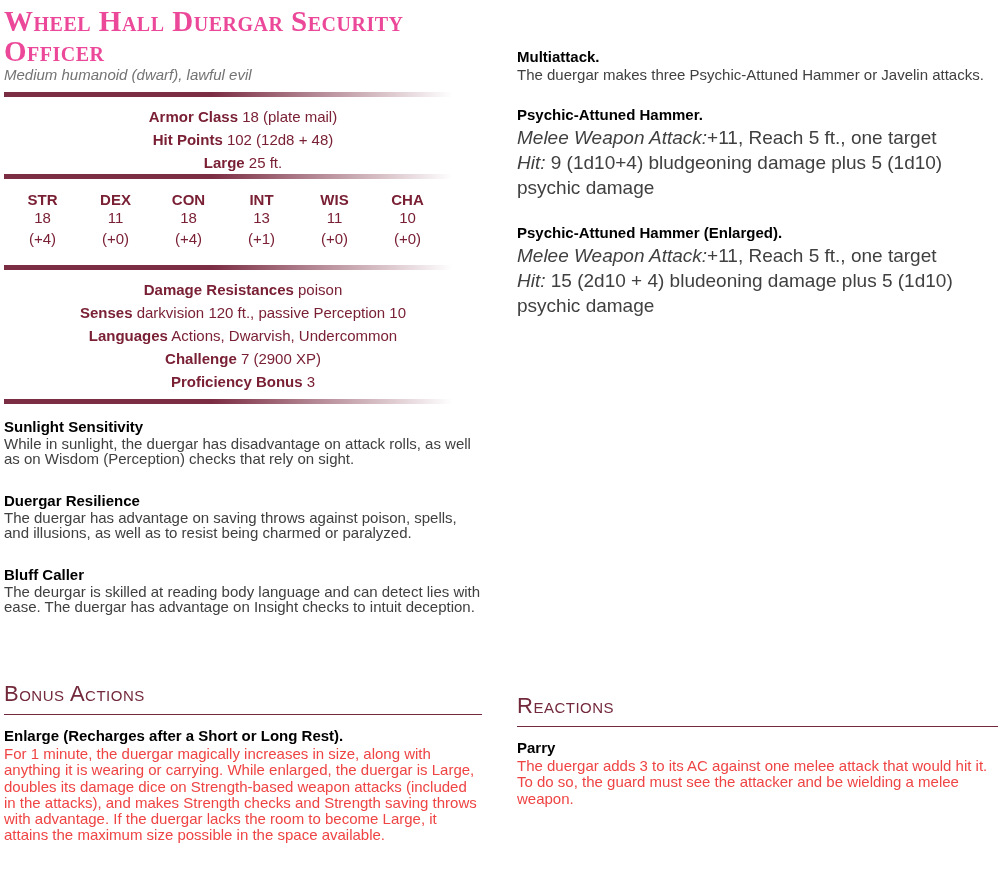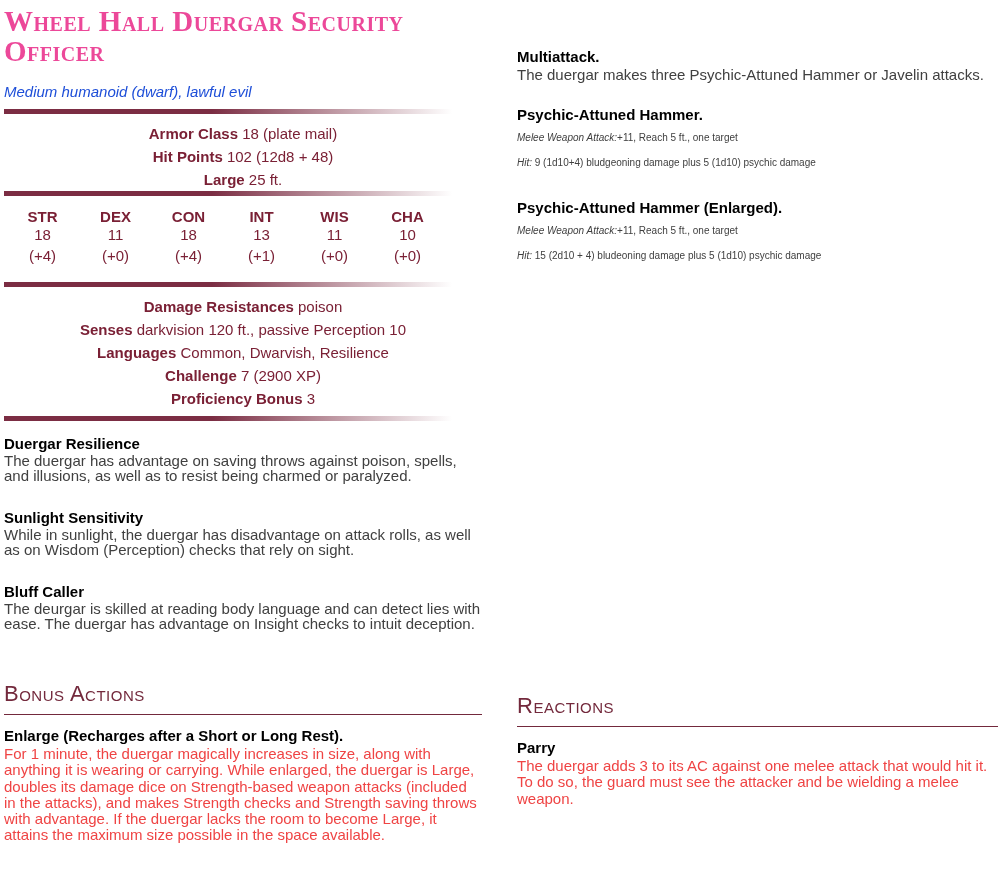--- a/index.html
+++ b/index.html
@@ -12,21 +12,21 @@
   .left-bottom{left:4px;top:678px;width:478px;}
   .right-bottom{left:517px;top:690px;width:481px;}
 
   h1.title{
     font-family:"Liberation Serif", serif;
     font-variant:small-caps;
     font-weight:bold;
     font-size:29px;line-height:30px;
     color:#ec4899;margin:0;letter-spacing:0.5px;
   }
-  .subtitle{font-style:italic;font-size:15px;line-height:16px;color:#1d4ed8;margin-top:18px;}
+  .subtitle{font-style:italic;font-size:15px;line-height:16px;color:#737373;margin-top:1px;}
 
   .taper{height:5px;width:462px;margin:0;
     background:linear-gradient(to right,#7b2d43 0%,#7b2d43 45%,rgba(123,45,67,0) 97%);}
   .taper.m-top9{margin-top:9px;}
 
   .prop-block{margin:8px 0 0 0;color:#7a2035;font-size:15px;}
   .prop-line{line-height:23px;text-align:center;}
   .lbl{font-weight:bold;}
 
   .abilities{display:flex;width:440px;margin:12px 0 14px 2px;color:#7a2035;text-align:center;}
@@ -47,21 +47,21 @@
     font-size:22px;line-height:24px;letter-spacing:0.5px;
     color:#73293c;margin:0;padding-bottom:8px;
     border-bottom:1.5px solid #73293c;
   }
   .col-bottom h2.section{margin-top:4px;}
 
   .action{margin-top:12px;}
   .action + .action{margin-top:24px;}
   .action-name{font-weight:bold;color:#000;font-size:15px;line-height:17px;margin-bottom:2px;}
   .action-text p{margin:0;font-size:15px;line-height:15px;color:#404040;}
-  .attack p{margin:0;font-size:10px;line-height:25px;color:#404040;}
+  .attack p{margin:0;font-size:19px;line-height:25px;color:#404040;}
   .it{font-style:italic;}
 
   .bottom-item{margin-top:12px;}
   .bottom-item p{margin:0;font-size:15px;line-height:16.3px;color:#ef4444;}
 </style>
 </head>
 <body>
 
 <div class="page">
 
@@ -127,42 +127,42 @@
       <div class="prop-line">
         <span class="lbl">Damage Resistances</span>
         <span>poison</span>
       </div>
       <div class="prop-line">
         <span class="lbl">Senses</span>
         <span>darkvision 120 ft., passive Perception 10</span>
       </div>
       <div class="prop-line">
         <span class="lbl">Languages</span>
-        <span>Common, Dwarvish, Resilience</span>
+        <span>Actions, Dwarvish, Undercommon</span>
       </div>
       <div class="prop-line">
         <span class="lbl">Challenge</span>
         <span>7 (2900 XP)</span>
       </div>
       <div class="prop-line">
         <span class="lbl">Proficiency Bonus</span>
         <span>3</span>
       </div>
     </div>
 
     <div class="taper"></div>
 
     <div class="traits">
+      <div class="trait">
+        <div class="trait-name">Sunlight Sensitivity</div>
+        <p>While in sunlight, the duergar has disadvantage on attack rolls, as well as on Wisdom (Perception) checks that rely on sight.</p>
+      </div>
       <div class="trait">
         <div class="trait-name">Duergar Resilience</div>
         <p>The duergar has advantage on saving throws against poison, spells, and illusions, as well as to resist being charmed or paralyzed.</p>
-      </div>
-      <div class="trait">
-        <div class="trait-name">Sunlight Sensitivity</div>
-        <p>While in sunlight, the duergar has disadvantage on attack rolls, as well as on Wisdom (Perception) checks that rely on sight.</p>
       </div>
       <div class="trait">
         <div class="trait-name">Bluff Caller</div>
         <p>The deurgar is skilled at reading body language and can detect lies with ease. The duergar has advantage on Insight checks to intuit deception.</p>
       </div>
     </div>
   </div>
 
   <div class="col right-top">
 

